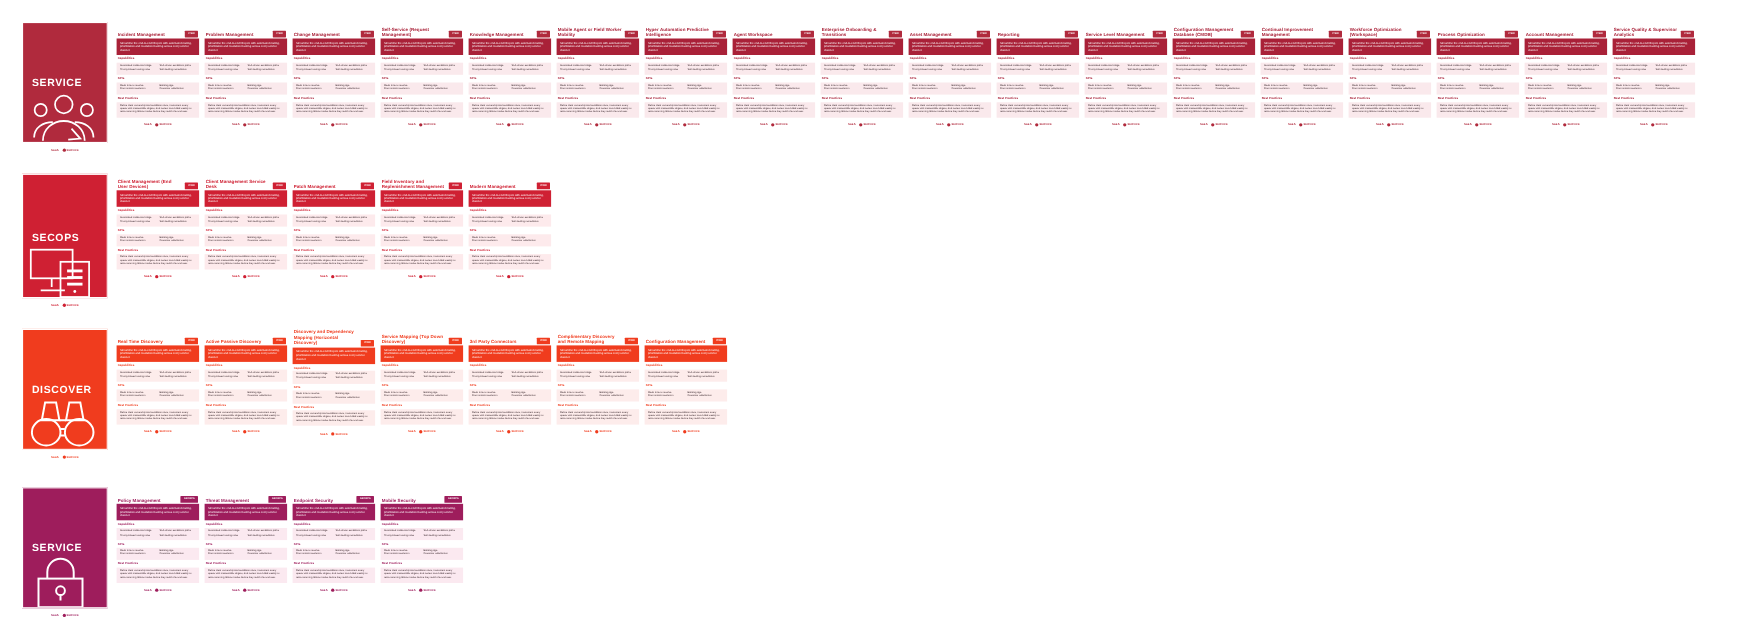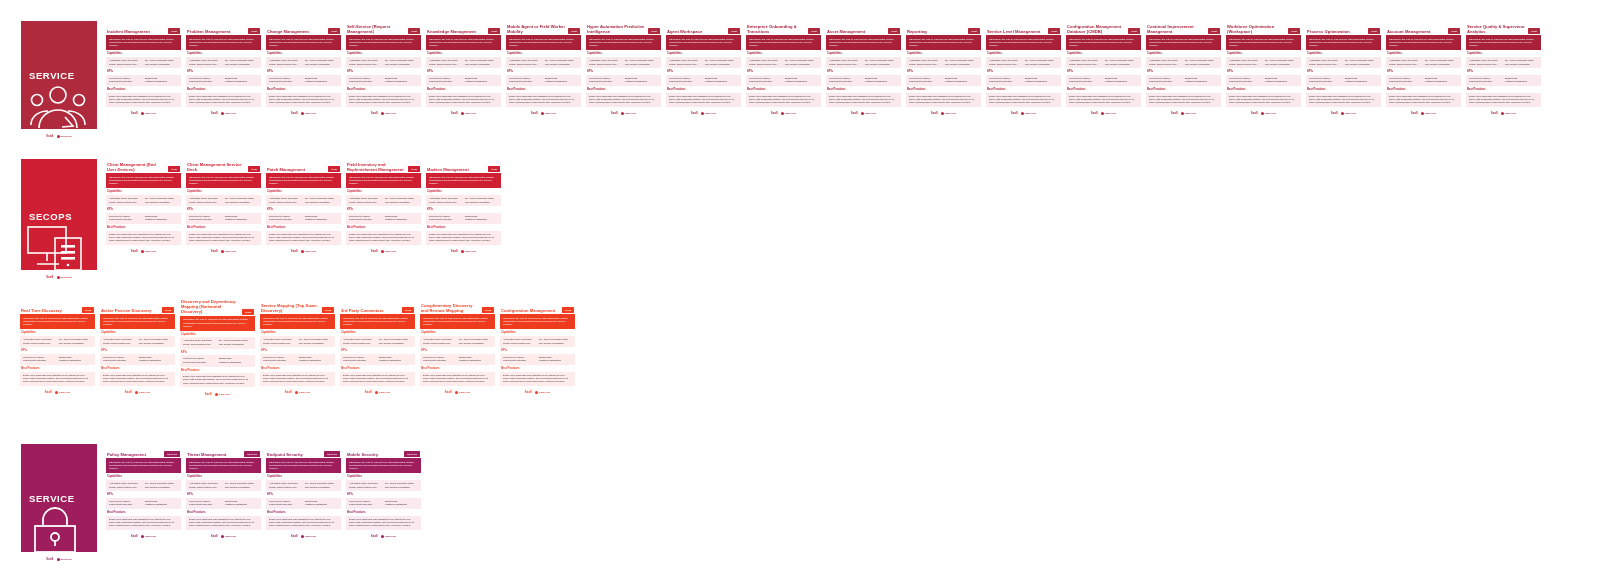--- a/index.html
+++ b/index.html
@@ -1049,20 +1049,41 @@
         <div class="card-foot">
           <span class="foot-mark" style="color: rgb(207, 32, 51);">SaaS</span>
           <span class="foot-logo">
             <span class="dot" style="background: rgb(207, 32, 51);"></span>
             <span class="txt" style="color: rgb(207, 32, 51);">SERVICE</span>
           </span>
         </div>
       </div>
     </div>
     <div class="row row-discover">
+      <div class="cat-wrap">
+        <div class="cat" style="background: rgb(240, 60, 30); height: 110px;">
+          <div class="cat-label">DISCOVER</div>
+          <div class="cat-art">
+            <svg width="66" height="46" viewBox="0 0 66 46" fill="none" stroke="#ffffff" stroke-width="1.8">
+      <path d="M16 4h10l3 16H13z"></path>
+              <path d="M38 4h10l3 16H35z"></path>
+      <ellipse cx="17" cy="31" rx="13" ry="12"></ellipse>
+              <ellipse cx="47" cy="31" rx="13" ry="12"></ellipse>
+      <path d="M29 20h6M30 28h4M30 34h4"></path>
+    </svg>
+          </div>
+        </div>
+        <div class="cat-foot">
+          <span class="foot-mark" style="color: rgb(240, 60, 30);">SaaS</span>
+          <span class="foot-logo">
+            <span class="dot" style="background: rgb(240, 60, 30);"></span>
+            <span class="txt" style="color: rgb(240, 60, 30);">SERVICE</span>
+          </span>
+        </div>
+      </div>
       <div class="card">
         <div class="card-head">
           <div class="card-title" style="color: rgb(240, 60, 30);">Real Time Discovery</div>
           <span class="card-badge" style="background: rgb(240, 60, 30);">ITOM</span>
         </div>
         <div class="card-desc" style="background: rgb(240, 60, 30);">Streamline the end-to-end lifecycle with automated routing, prioritization and resolution tracking across every service channel.</div>
         <div class="sec-label" style="color: rgb(240, 60, 30);">Capabilities</div>
         <div class="sec-body" style="background: rgb(253, 236, 235);">
           <div class="sec-col">
             <p>Automated intake and triage</p>

